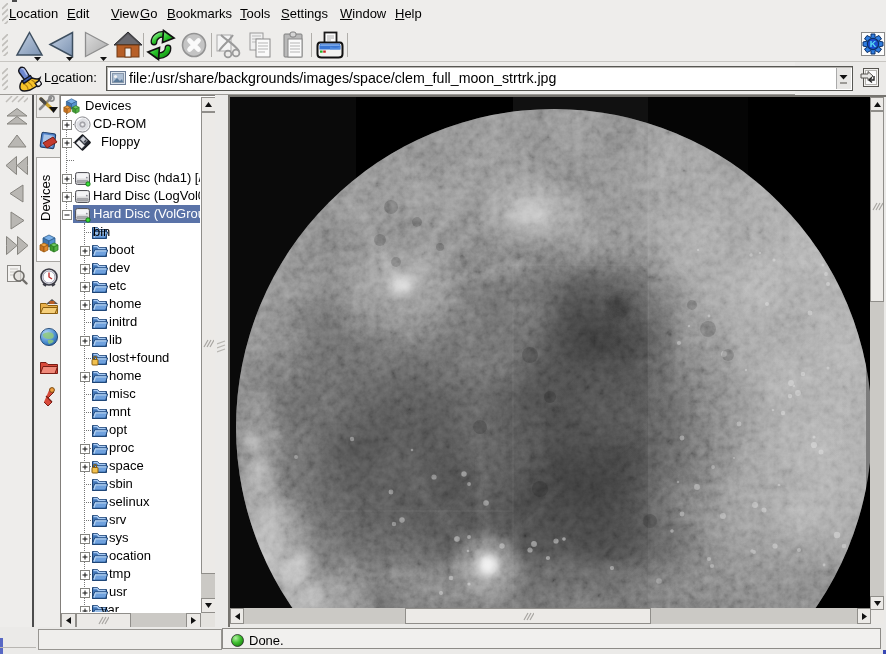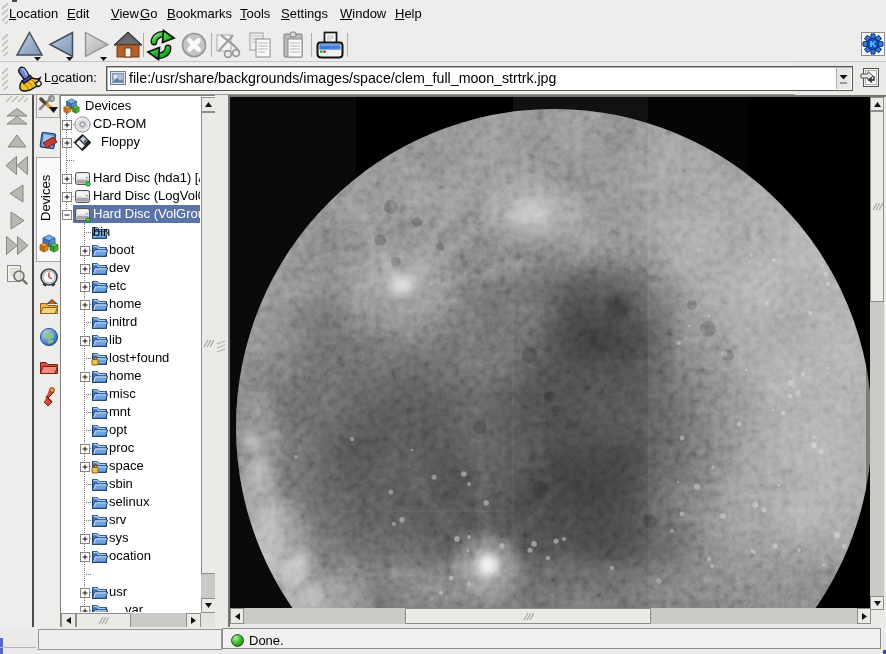--- a/index.html
+++ b/index.html
@@ -585,37 +585,46 @@
           </div>
 <div class="trow" style="top:450px">
             <svg class="tex" style="left:19px">
               <use href="#eplus"></use>
             </svg>
             <svg class="ti" style="left:30px" width="17" height="17">
               <use href="#ifolder"></use>
             </svg>
             <span class="tt" style="left:48px">ocation</span>
           </div>
+<div class="trow" style="top:468px">
+            <svg class="tex" style="left:19px">
+              <use href="#eplus"></use>
+            </svg>
+            <svg class="ti" style="left:30px" width="17" height="17">
+              <use href="#ifolder"></use>
+            </svg>
+            <span class="tt" style="left:48px">tmp</span>
+          </div>
 <div class="trow" style="top:486px">
             <svg class="tex" style="left:19px">
               <use href="#eplus"></use>
             </svg>
             <svg class="ti" style="left:30px" width="17" height="17">
               <use href="#ifolder"></use>
             </svg>
             <span class="tt" style="left:48px">usr</span>
           </div>
 <div class="trow" style="top:504px">
             <svg class="tex" style="left:19px">
               <use href="#eplus"></use>
             </svg>
             <svg class="ti" style="left:30px" width="17" height="17">
               <use href="#ifolder"></use>
             </svg>
-            <span class="tt" style="left:64px">var</span>
+            <span class="tt" style="left:40px">var</span>
           </div>
 
       </div>
       <div class="vsb" style="left:140px;top:1px;width:15px;height:516px">
         <div class="sbbtn" style="left:0;top:0;width:15px;height:15px">
             <svg width="13" height="13">
               <path d="M6.5 4 L10 9 L3 9 Z" fill="#111"></path>
             </svg>
           </div>
         <div class="sbthumb" style="left:0;top:15px;width:15px;height:462px">

